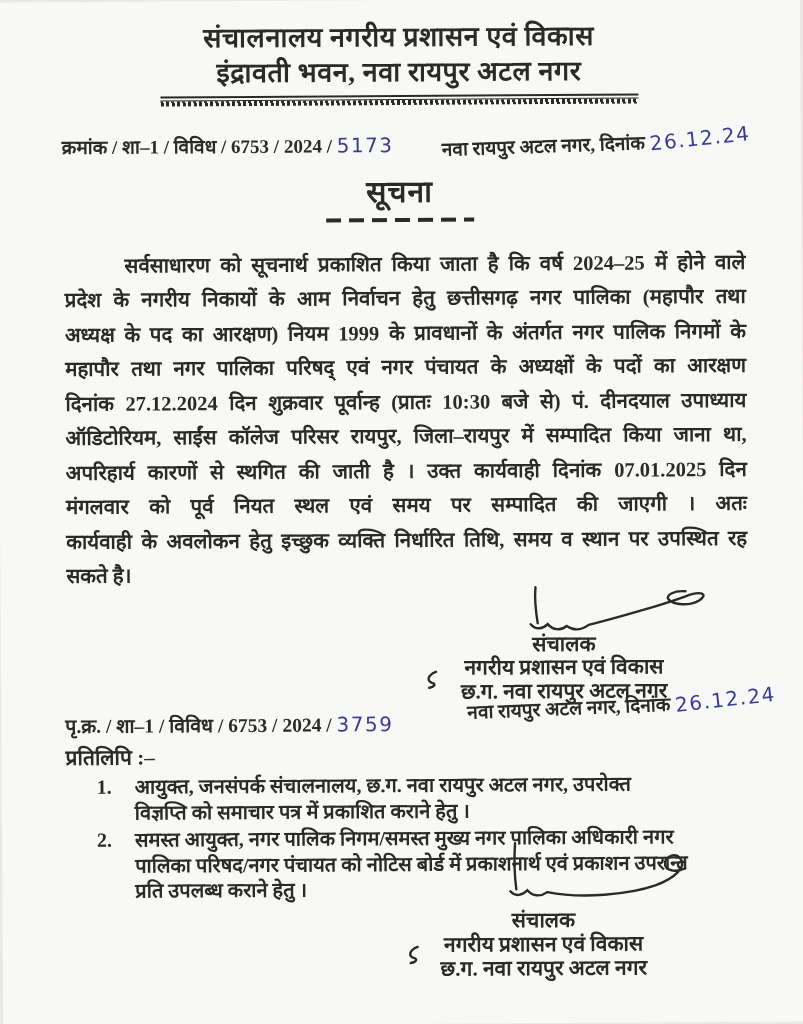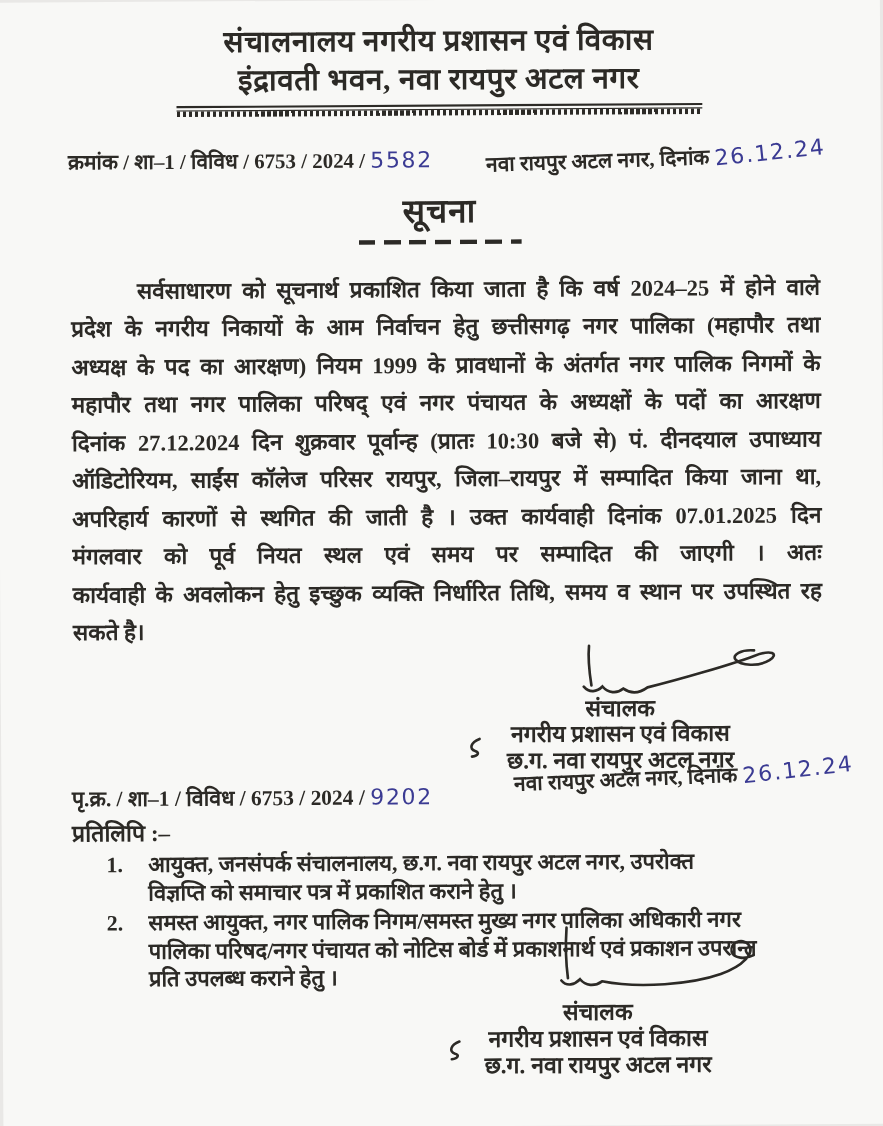--- a/index.html
+++ b/index.html
@@ -74,21 +74,21 @@
     <div class="hline">इंद्रावती भवन, नवा रायपुर अटल नगर</div>
     <div class="rule-wrap">
       <div class="rule-solid"></div>
       <div class="rule-teeth"></div>
     </div>
   </div>
 
   <div class="ref-row">
     <div>
       <span>क्रमांक / शा–1 / विविध / 6753 / 2024 /</span>
-      <span class="hand">5582</span>
+      <span class="hand">5173</span>
     </div>
     <div class="ref-right">
       <span>नवा रायपुर अटल नगर, दिनांक</span>
       <span class="hand tilt">26.12.24</span>
     </div>
   </div>
 
   <div class="notice-title">सूचना</div>
   <div class="title-dash"></div>
 
@@ -114,21 +114,21 @@
     <div>नगरीय प्रशासन एवं विकास</div>
     <div>छ.ग. नवा रायपुर अटल नगर</div>
     <svg class="curl" style="left:16px;bottom:14px;" width="14" height="20" viewBox="0 0 14 20">
       <path d="M12 2 C4 5 2 11 8 13 C12 14 11 17 5 18"></path>
     </svg>
   </div>
 
   <div class="endorse-row">
     <div class="endorse-left">
       <span>पृ.क्र. / शा–1 / विविध / 6753 / 2024 /</span>
-      <span class="hand">9202</span>
+      <span class="hand">3759</span>
     </div>
     <div class="endorse-right">
       <span>नवा रायपुर अटल नगर, दिनांक</span>
       <span class="hand tilt">26.12.24</span>
     </div>
   </div>
 
   <div class="copies-label">प्रतिलिपि :–</div>
 
   <div class="copy-list">

